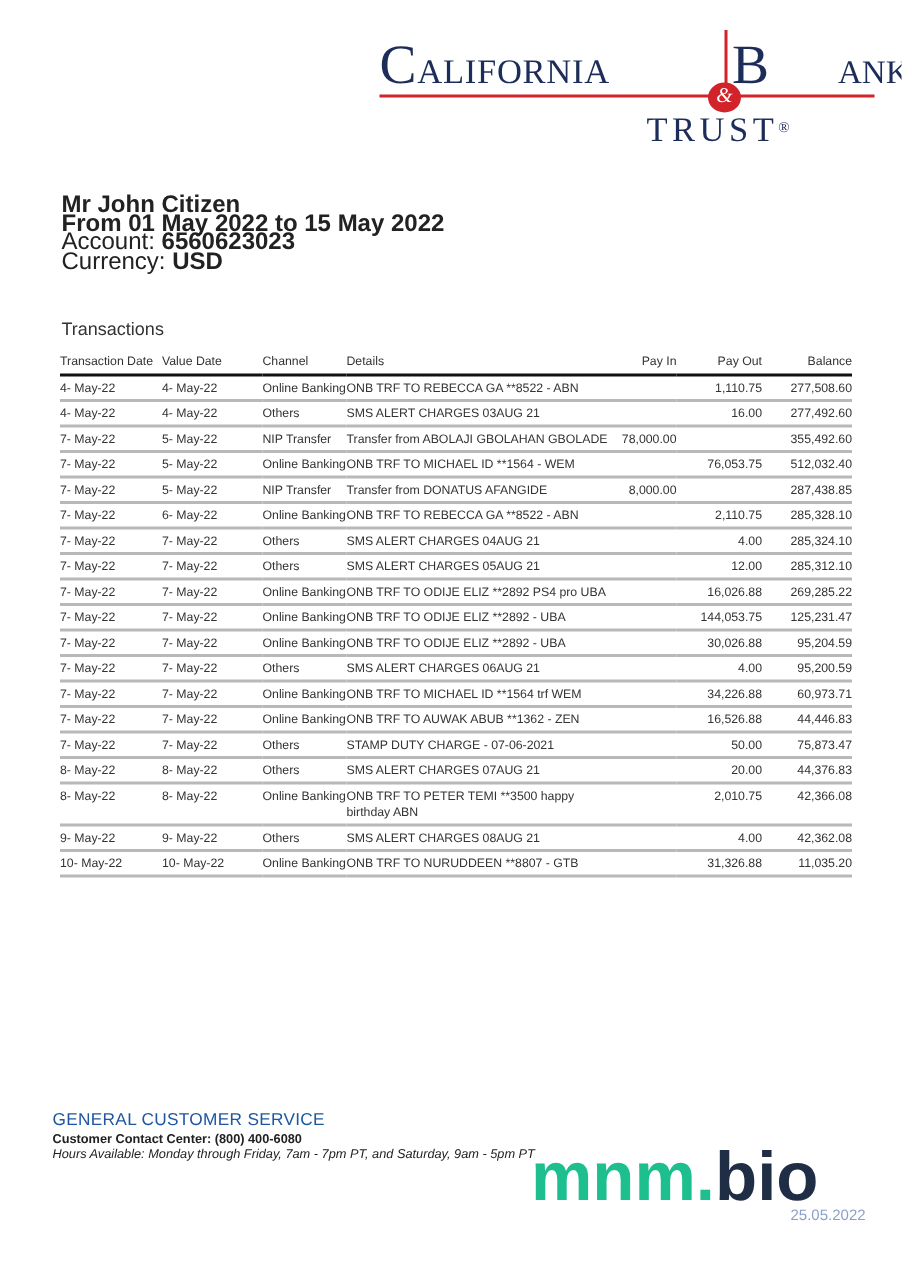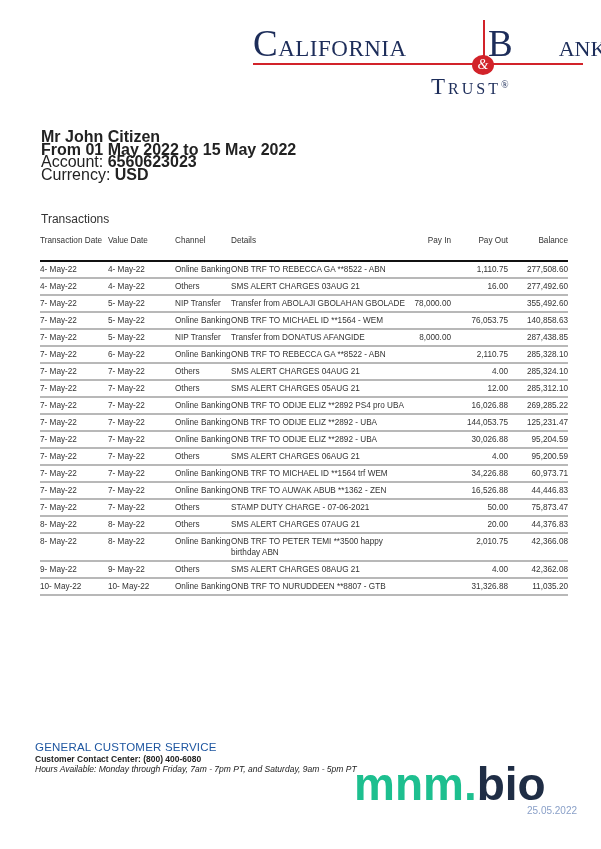--- a/index.html
+++ b/index.html
@@ -25,33 +25,33 @@
   .logo .amp {
     position: absolute; left: 219px; top: 41px; width: 22px; height: 20px; border-radius: 50%;
     background: #d2232a; color: #fff; font-family: "Liberation Serif", serif; font-style: italic;
     font-size: 14px; text-align: center; line-height: 20px;
   }
   .logo .trust {
     position: absolute; left: 178px; top: 60px; font-family: "Liberation Serif", serif;
     color: #1d2d5a; white-space: nowrap; letter-spacing: 3px;
   }
   .logo .trust .big { font-size: 23px; }
-  .logo .trust .sm { font-size: 16px; }
+  .logo .trust .sm { font-size: 23px; }
   .logo .trust sup { font-size: 10px; letter-spacing: 0; }
 
   .info { position: absolute; left: 41px; top: 131px; font-size: 16px; line-height: 12.5px; }
   .info .b { font-weight: bold; }
   .sec-title { position: absolute; left: 41px; top: 212px; font-size: 12px; color: #333; }
 
   table.tx {
     position: absolute; left: 40px; top: 236px; width: 528px; border-collapse: collapse;
     font-size: 8.2px; color: #333;
   }
   table.tx th {
-    font-weight: normal; text-align: left; vertical-align: top; padding: 0 0 14px 0;
+    font-weight: normal; text-align: left; vertical-align: top; padding: 0 0 3px 0;
     line-height: 10px; border-bottom: 2px solid #111;
   }
   table.tx td {
     vertical-align: top; padding: 2px 0 2px 0; line-height: 11px;
     border-bottom: 2px solid #b8b8b8;
   }
   table.tx th.r, table.tx td.r { text-align: right; }
   .c-date { width: 68px; }
   .c-val { width: 67px; }
   .c-ch { width: 56px; }
@@ -132,21 +132,21 @@
         <td class="r"></td>
         <td class="r">355,492.60</td>
       </tr>
       <tr>
         <td>7- May-22</td>
         <td>5- May-22</td>
         <td>Online Banking</td>
         <td>ONB TRF TO MICHAEL ID **1564 - WEM</td>
         <td class="r"></td>
         <td class="r">76,053.75</td>
-        <td class="r">140,858.63</td>
+        <td class="r">512,032.40</td>
       </tr>
       <tr>
         <td>7- May-22</td>
         <td>5- May-22</td>
         <td>NIP Transfer</td>
         <td>Transfer from DONATUS AFANGIDE</td>
         <td class="r">8,000.00</td>
         <td class="r"></td>
         <td class="r">287,438.85</td>
       </tr>

